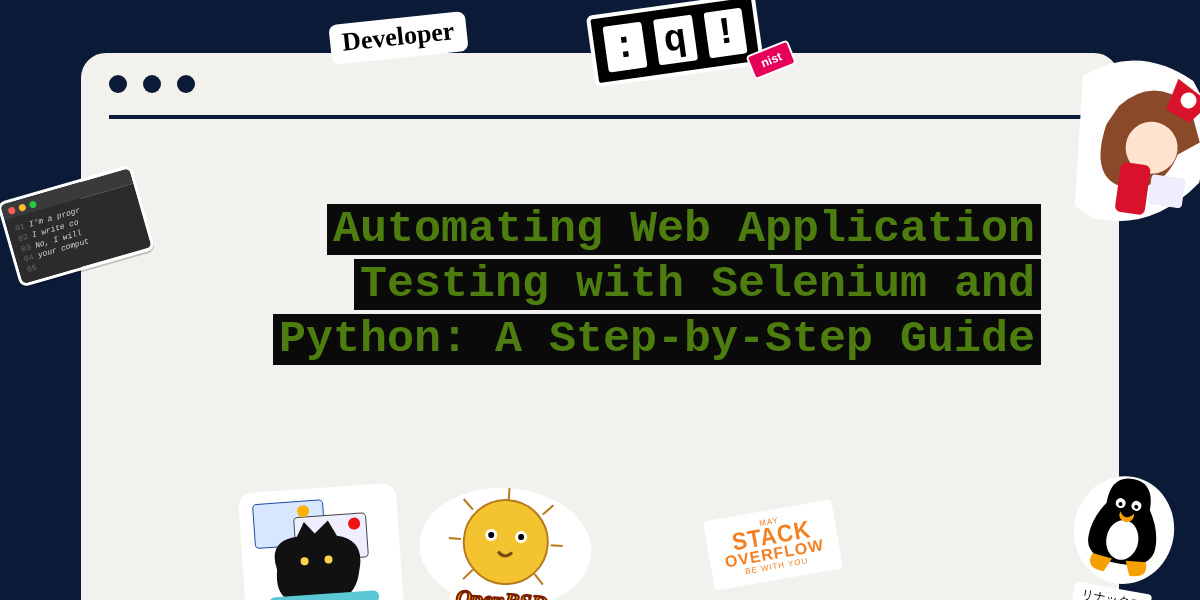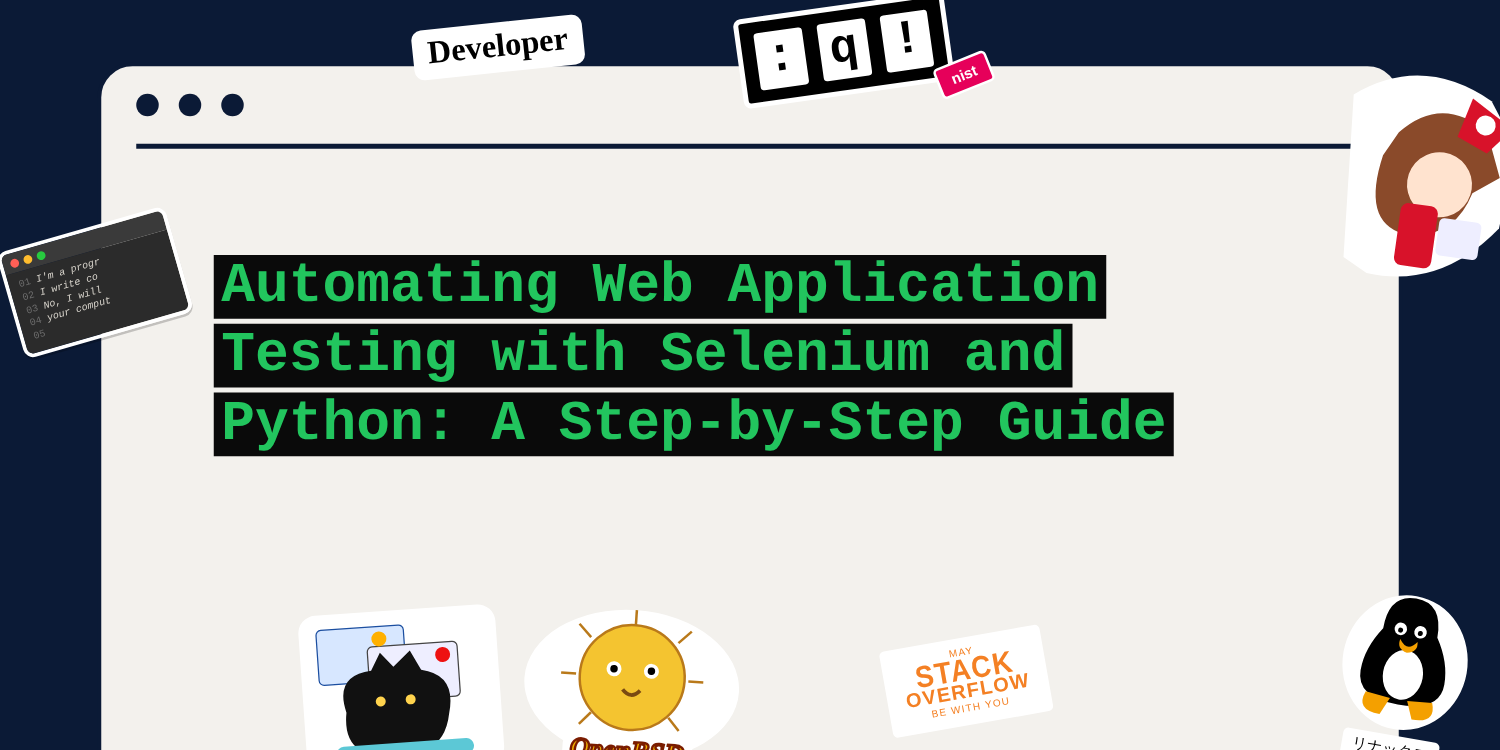--- a/index.html
+++ b/index.html
@@ -38,26 +38,26 @@
     background: #0b1a36;
     margin: 0 28px;
   }
 
   
   .headline {
     position: absolute;
     left: 90px;
     top: 150px;
     width: 870px;
-    text-align: left;
+    text-align: right;
     font-family: "Courier New", Courier, monospace;
     font-weight: 700;
     font-size: 45px;
     line-height: 1.22;
-    color: #22c55e;
+    color: #4d7c0f;
   }
   .headline span {
     background: #0a0a0a;
     padding: 0 6px;
     box-decoration-break: clone;
     -webkit-box-decoration-break: clone;
   }
 
   
   .sticker { position: absolute; }

